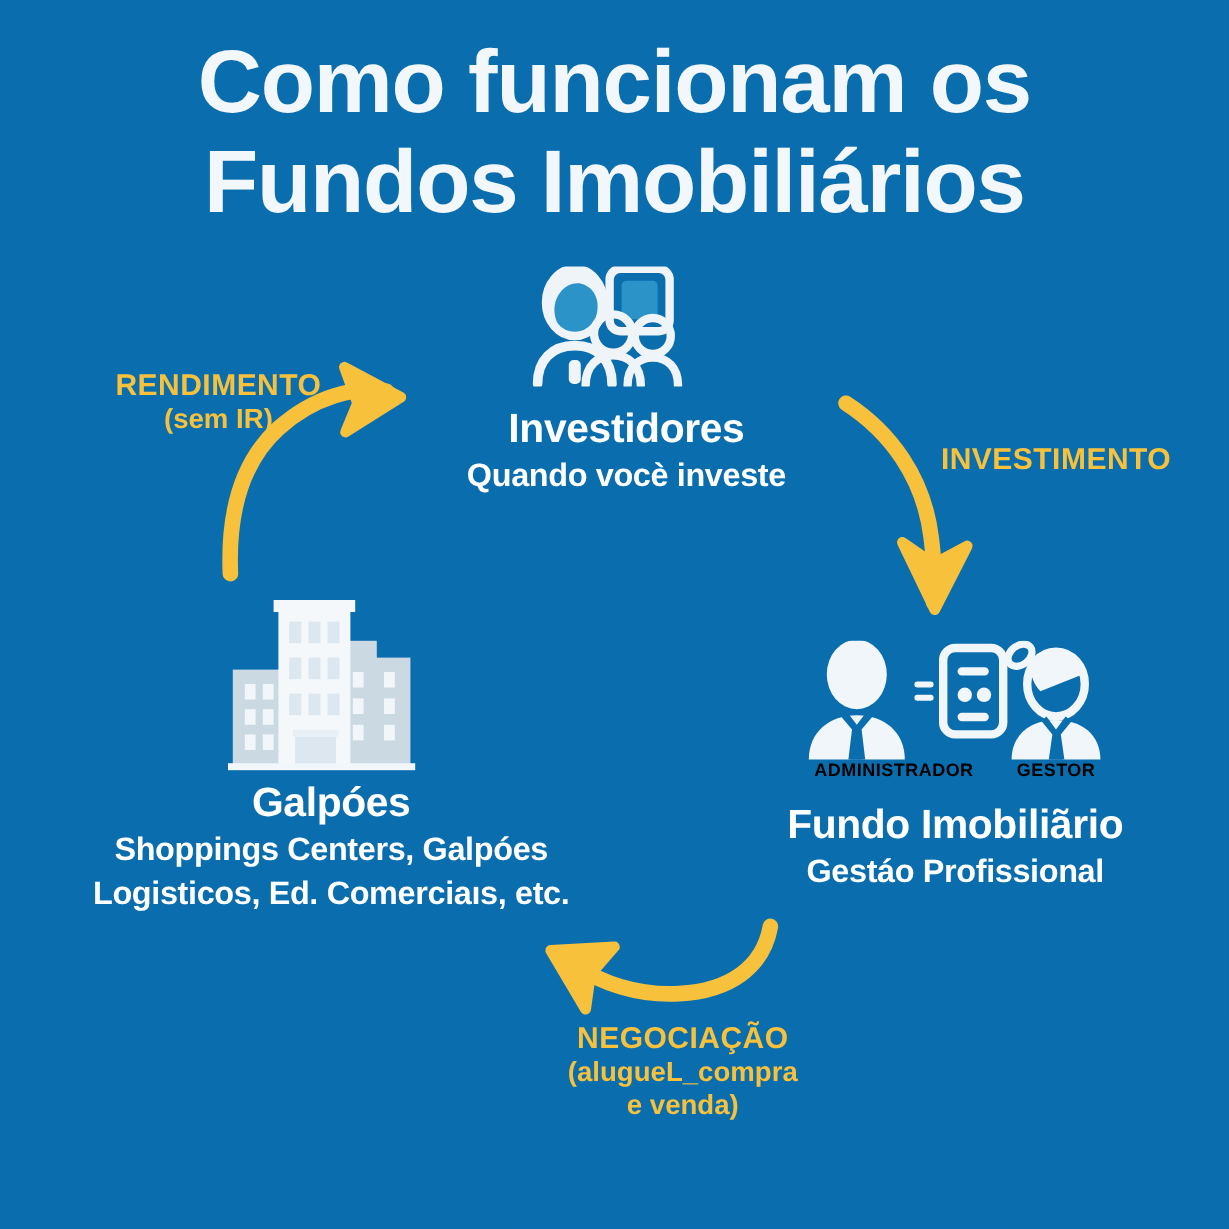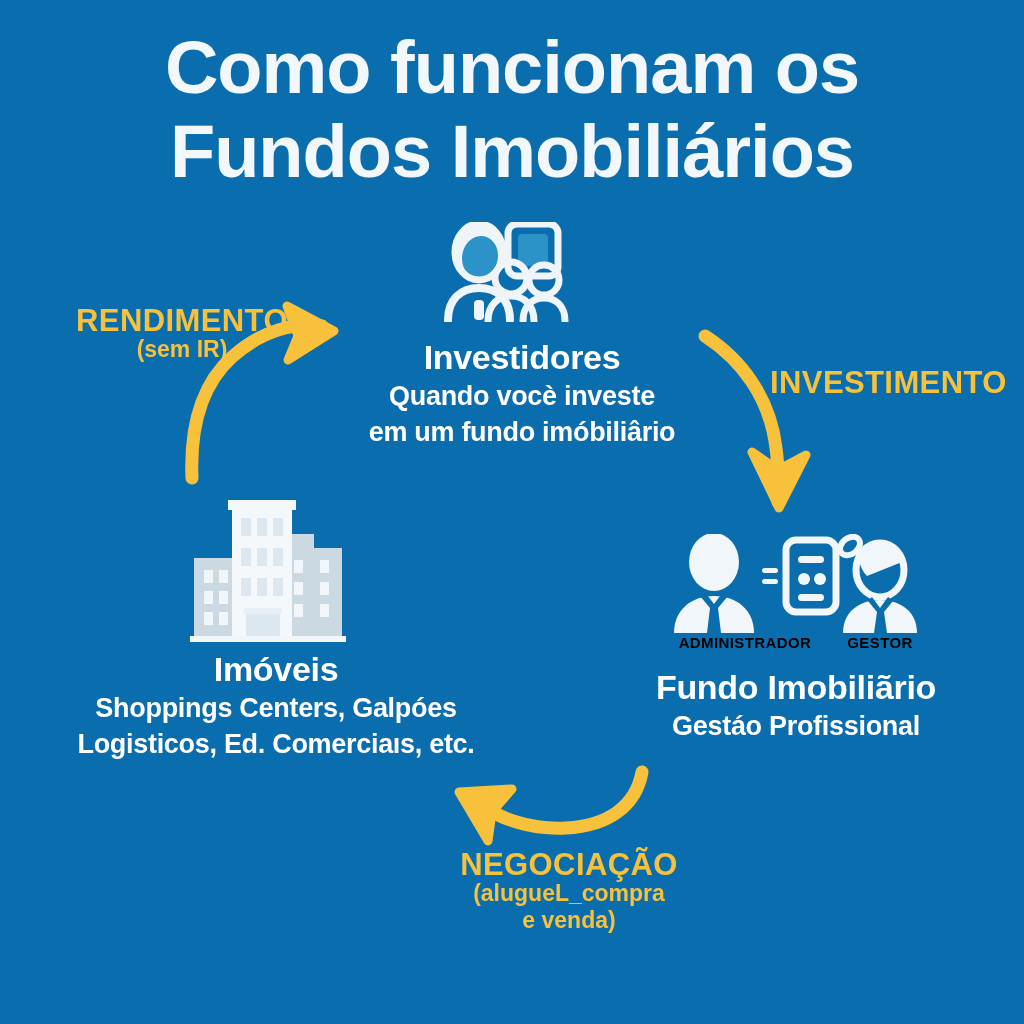--- a/index.html
+++ b/index.html
@@ -30,21 +30,21 @@
     font-size:34px;font-weight:bold;line-height:42px;color:#ffffff;
     letter-spacing:-0.3px;
   }
   .node .sub{
     font-size:27px;font-weight:bold;line-height:36px;color:#FFFFFF;
     letter-spacing:-0.3px;
   }
 
   
   .ylabel{position:absolute;color:#F7C13C;text-align:center;}
-  .ylabel .big{font-size:31px;font-weight:bold;letter-spacing:0.4px;line-height:30px;}
+  .ylabel .big{font-size:25px;font-weight:bold;letter-spacing:0.4px;line-height:30px;}
   .ylabel .small{font-size:23px;font-weight:bold;line-height:27px;}
 
   
   .svglayer{position:absolute;left:0;top:0;width:1024px;height:1024px;pointer-events:none;}
 
   .icobox{position:absolute;}
 
   
   .figcap{
     position:absolute;color:#000000;font-size:15px;font-weight:bold;
@@ -96,21 +96,20 @@
       <circle cx="71" cy="56" r="16" fill="none" stroke="#EEF4F8" stroke-width="7"></circle>
       <path d="M48,99 C48,83 58,74 71,74 C84,74 94,83 94,99" fill="none" stroke="#EEF4F8" stroke-width="7" stroke-linecap="round"></path>
       <circle cx="104" cy="58" r="15" fill="none" stroke="#EEF4F8" stroke-width="7"></circle>
       <path d="M83,99 C83,84 92,76 104,76 C116,76 125,84 125,99" fill="none" stroke="#EEF4F8" stroke-width="7" stroke-linecap="round"></path>
     </svg>
   </div>
 
   <div class="node" style="left:312px;top:336px;width:420px;">
     <div class="head">Investidores</div>
     <div class="sub">Quando vocè investe</div>
-    <div class="sub">em um fundo imóbiliârio</div>
   </div>
 
   <div class="ylabel" style="left:62px;top:306px;width:240px;">
     <div class="big">RENDIMENTO</div>
     <div class="small">(sem IR)</div>
   </div>
 
   <div class="ylabel" style="left:770px;top:368px;width:220px;">
     <div class="big">INVESTIMENTO</div>
   </div>
@@ -194,21 +193,21 @@
       <rect x="85" y="88" width="10" height="18" fill="#DCE7EF"></rect>
 
       <rect x="58" y="122" width="34" height="26" fill="#DCE7EF"></rect>
       <rect x="56" y="118" width="38" height="6" fill="#E8F0F6"></rect>
 
       <rect x="2" y="146" width="156" height="6" fill="#F0F6FA"></rect>
     </svg>
   </div>
 
   <div class="node" style="left:40px;top:648px;width:472px;">
-    <div class="head">Imóveis</div>
+    <div class="head">Galpóes</div>
     <div class="sub">Shoppings Centers, Galpóes</div>
     <div class="sub">Logisticos, Ed. Comerciaıs, etc.</div>
   </div>
 
   <div class="ylabel" style="left:446px;top:850px;width:246px;">
     <div class="big">NEGOCIAÇÃO</div>
     <div class="small">(alugueL_compra</div>
     <div class="small">e venda)</div>
   </div>
 

